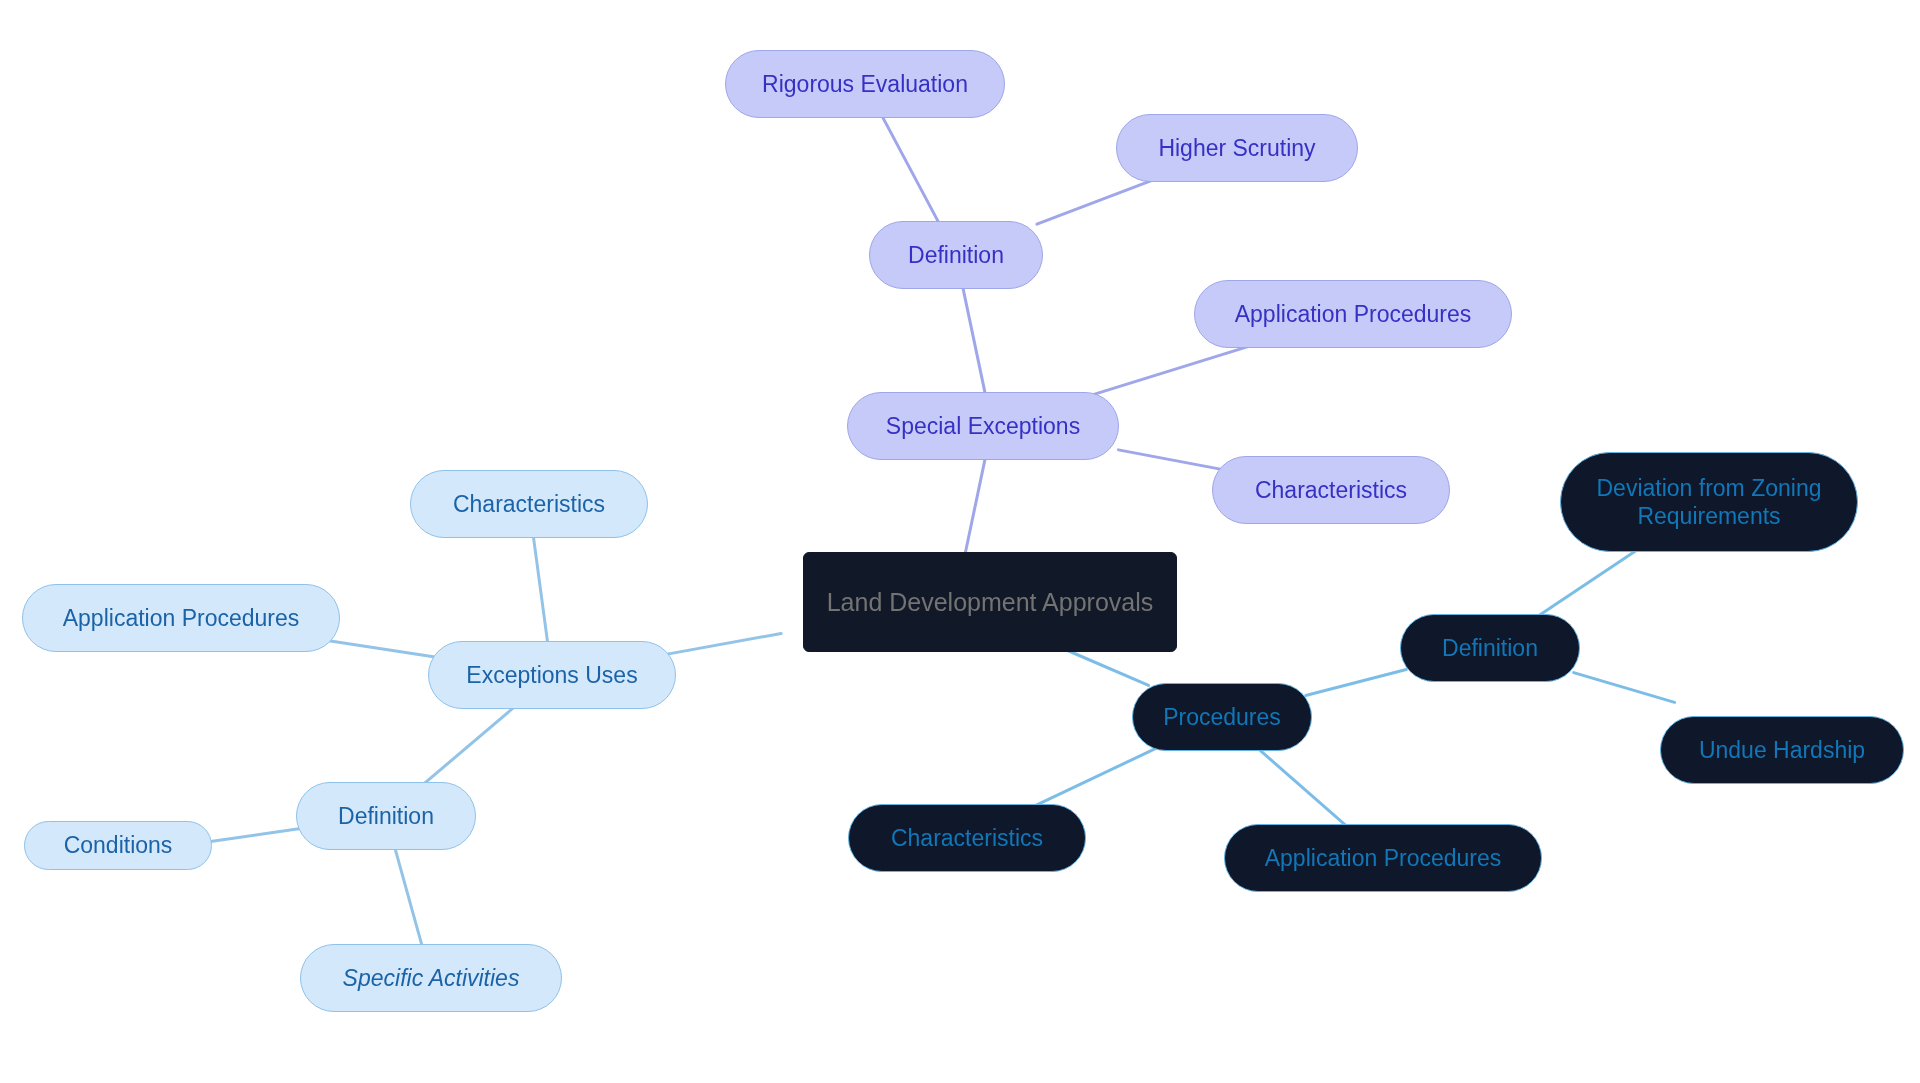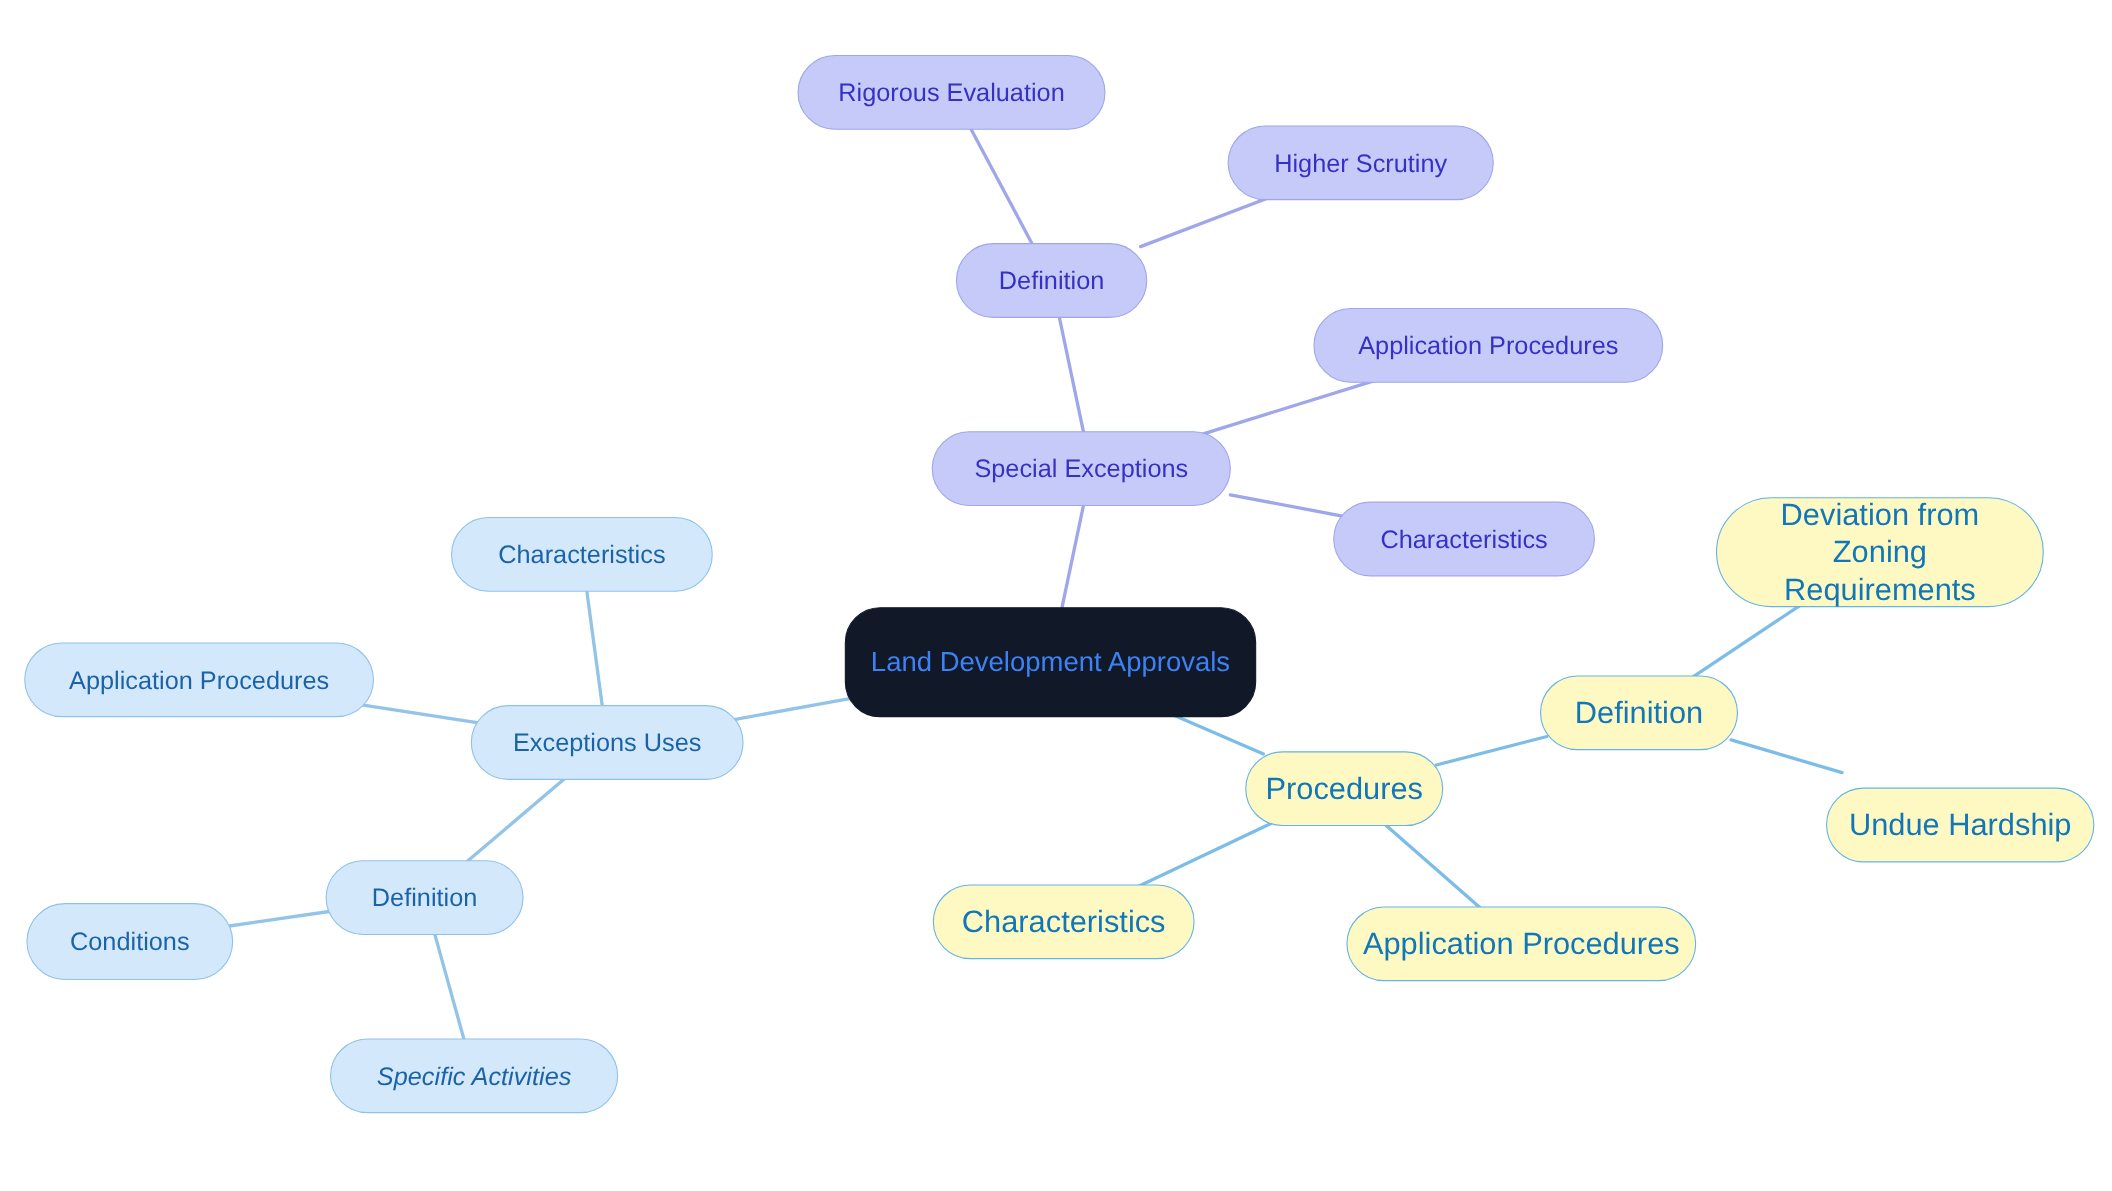--- a/index.html
+++ b/index.html
@@ -35,41 +35,42 @@
     border-style: solid;
     border-width: 1.6px;
     line-height: 1.22;
     white-space: pre-line;
     padding: 0 14px;
     z-index: 2;
   }
   .node-root {
     background: #111827;
     border-color: #111827;
-    color: #3b82f6;
+    color: #737373;
     font-size: 25px;
-    border-radius: 32px;
+    border-radius: 6px;
+    margin-left: 35px;
   }
   .node-purple {
     background: #c6caf8;
     border-color: #9fa6e9;
     color: #3730c4;
     font-size: 23px;
   }
   .node-purple-branch {
     background: #c6caf8;
     border-color: #9fa6e9;
     color: #3730c4;
     font-size: 23px;
   }
   .node-blue {
-    background: #fef9c3;
+    background: #0f172a;
     border-color: #63b3e5;
     color: #1177b8;
-    font-size: 28px;
+    font-size: 23px;
   }
   .node-lightblue {
     background: #d4e8fb;
     border-color: #8ec2ea;
     color: #1b63a8;
     font-size: 23px;
   }
 </style>
 </head>
 <body>
@@ -107,16 +108,16 @@
       <div class="node node-blue" style="left: 1400px; top: 614px; width: 180px; height: 68px;">Definition</div>
       <div class="node node-blue" style="left: 1560px; top: 452px; width: 298px; height: 100px;">Deviation from Zoning
 Requirements</div>
       <div class="node node-blue" style="left: 1660px; top: 700px; width: 244px; height: 68px; margin-top: 16px;">Undue Hardship</div>
       <div class="node node-blue" style="left: 1224px; top: 824px; width: 318px; height: 68px;">Application Procedures</div>
       <div class="node node-blue" style="left: 848px; top: 804px; width: 238px; height: 68px;">Characteristics</div>
       <div class="node node-lightblue" style="left: 428px; top: 641px; width: 248px; height: 68px;">Exceptions Uses</div>
       <div class="node node-lightblue" style="left: 410px; top: 470px; width: 238px; height: 68px;">Characteristics</div>
       <div class="node node-lightblue" style="left: 22px; top: 584px; width: 318px; height: 68px;">Application Procedures</div>
       <div class="node node-lightblue" style="left: 296px; top: 782px; width: 180px; height: 68px;">Definition</div>
-      <div class="node node-lightblue" style="left: 24px; top: 821px; width: 188px; height: 70px; text-align: right;">Conditions</div>
+      <div class="node node-lightblue" style="left: 24px; top: 821px; width: 188px; height: 49px; text-align: right;">Conditions</div>
       <div class="node node-lightblue" style="left: 300px; top: 944px; width: 262px; height: 68px; font-style: italic;">Specific Activities</div>
     </div>
 </div>
 
 </body></html>

